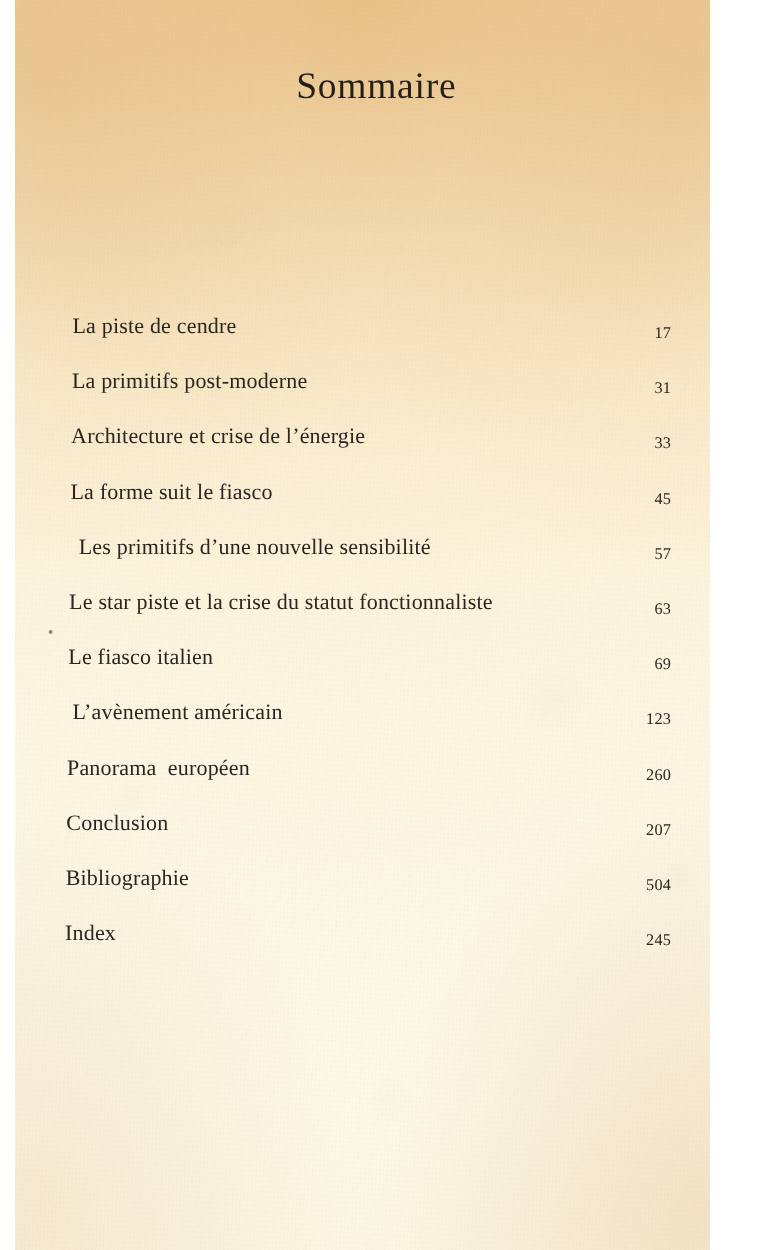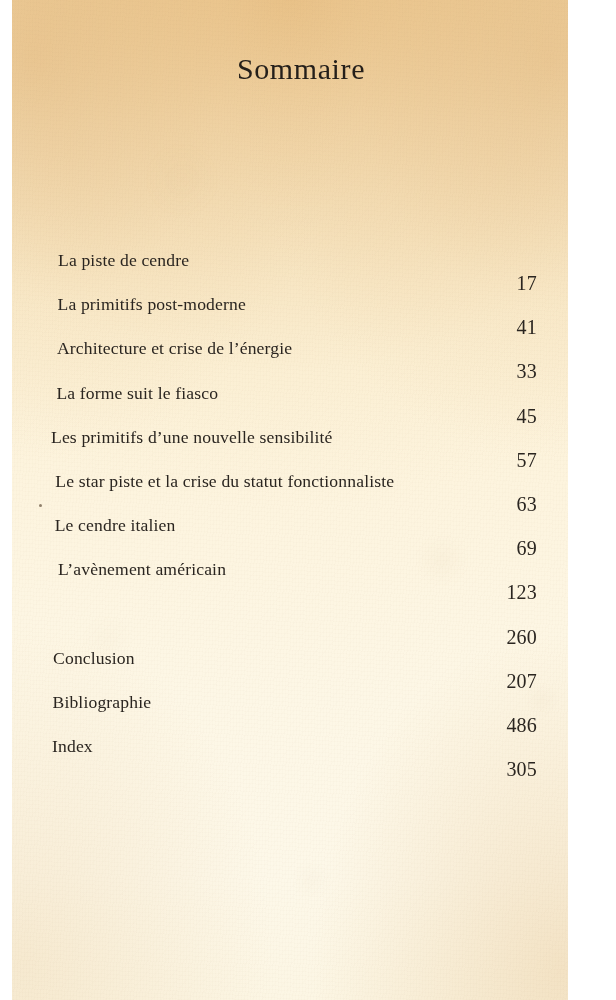--- a/index.html
+++ b/index.html
@@ -117,24 +117,24 @@
     font-size: 17.6px;
     line-height: 1;
     letter-spacing: 0.15px;
     white-space: pre;
     color: #2a2520;
     text-align: center;
   }
 
   .entry-page {
     position: absolute;
-    top: 21px;
+    top: 7px;
     width: 60px;
     text-align: right;
-    font-size: 20px;
+    font-size: 13px;
     line-height: 1;
     letter-spacing: 0.2px;
     color: #2a2520;
   }
 
   
   #speck {
     position: absolute;
     left: 27px;
     top: 504px;
@@ -156,56 +156,57 @@
 
   <div id="title">Sommaire</div>
 
   <div id="toc">
       <div class="entry">
         <div class="entry-title" style="left: 46px;">La piste de cendre</div>
         <div class="entry-page" style="left: 465px;">17</div>
       </div>
       <div class="entry">
         <div class="entry-title" style="left: 45.5px;">La primitifs post-moderne</div>
-        <div class="entry-page" style="left: 465px;">41</div>
+        <div class="entry-page" style="left: 465px;">31</div>
       </div>
       <div class="entry">
         <div class="entry-title" style="left: 44.9px;">Architecture et crise de l’énergie</div>
         <div class="entry-page" style="left: 465px;">33</div>
       </div>
       <div class="entry">
         <div class="entry-title" style="left: 44.4px;">La forme suit le fiasco</div>
         <div class="entry-page" style="left: 465px;">45</div>
       </div>
       <div class="entry">
-        <div class="entry-title" style="left: 39px;">Les primitifs d’une nouvelle sensibilité</div>
+        <div class="entry-title" style="left: 51px;">Les primitifs d’une nouvelle sensibilité</div>
         <div class="entry-page" style="left: 465px;">57</div>
       </div>
       <div class="entry">
         <div class="entry-title" style="left: 43.3px;">Le star piste et la crise du statut fonctionnaliste</div>
         <div class="entry-page" style="left: 465px;">63</div>
       </div>
       <div class="entry">
-        <div class="entry-title" style="left: 42.7px;">Le cendre italien</div>
+        <div class="entry-title" style="left: 42.7px;">Le fiasco italien</div>
         <div class="entry-page" style="left: 465px;">69</div>
       </div>
       <div class="entry">
         <div class="entry-title" style="left: 46px;">L’avènement américain</div>
         <div class="entry-page" style="left: 465px;">123</div>
       </div>
       <div class="entry">
+        <div class="entry-title" style="left: 41.6px;">Panorama  européen</div>
         <div class="entry-page" style="left: 465px;">260</div>
       </div>
       <div class="entry">
         <div class="entry-title" style="left: 41.1px;">Conclusion</div>
         <div class="entry-page" style="left: 465px;">207</div>
       </div>
       <div class="entry">
         <div class="entry-title" style="left: 40.5px;">Bibliographie</div>
-        <div class="entry-page" style="left: 465px;">486</div>
+        <div class="entry-page" style="left: 465px;">504</div>
       </div>
       <div class="entry">
         <div class="entry-title" style="left: 40px;">Index</div>
-        <div class="entry-page" style="left: 465px;">305</div>
+        <div class="entry-page" style="left: 465px;">245</div>
       </div>
     </div>
 
 </div>
 
 </body></html>

